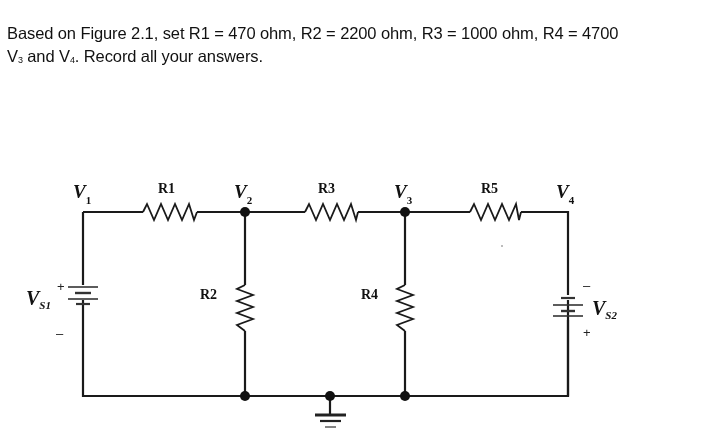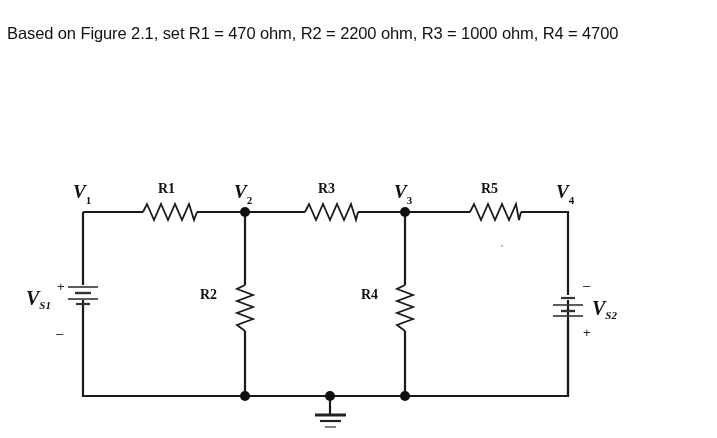--- a/index.html
+++ b/index.html
@@ -14,20 +14,21 @@
   .lbl { font-family:"Liberation Serif", serif; font-weight:bold; fill:#111; }
   .vlbl { font-family:"Liberation Serif", serif; font-weight:bold; font-style:italic; fill:#111; }
   .sub { font-family:"Liberation Serif", serif; font-weight:bold; fill:#111; }
   .sign { font-family:"Liberation Sans", sans-serif; fill:#222; }
 </style>
 </head>
 <body>
 
 <div class="question">
   <div>Based on  Figure 2.1, set R1 = 470 ohm, R2 = 2200 ohm, R3 = 1000 ohm, R4 = 4700</div>
+  <div><span>V</span><sub>3</sub><span> and V</span><sub>4</sub><span>. Record all your  answers.</span></div>
 </div>
 
 <svg width="717" height="438" viewBox="0 0 717 438">
   <g stroke="#1a1a1a" stroke-width="2.2" fill="none" stroke-linejoin="miter">
 
     <path d="M83 212 V285"></path>
     <path d="M83 300 V396 H568 V300"></path>
 
     <path d="M83 212 H143"></path>
     <path stroke-width="1.8" d="M143 212 L147 204 L154 220 L161 204 L168 220 L175 204 L182 220 L189 204 L194 220 L197 212"></path>

